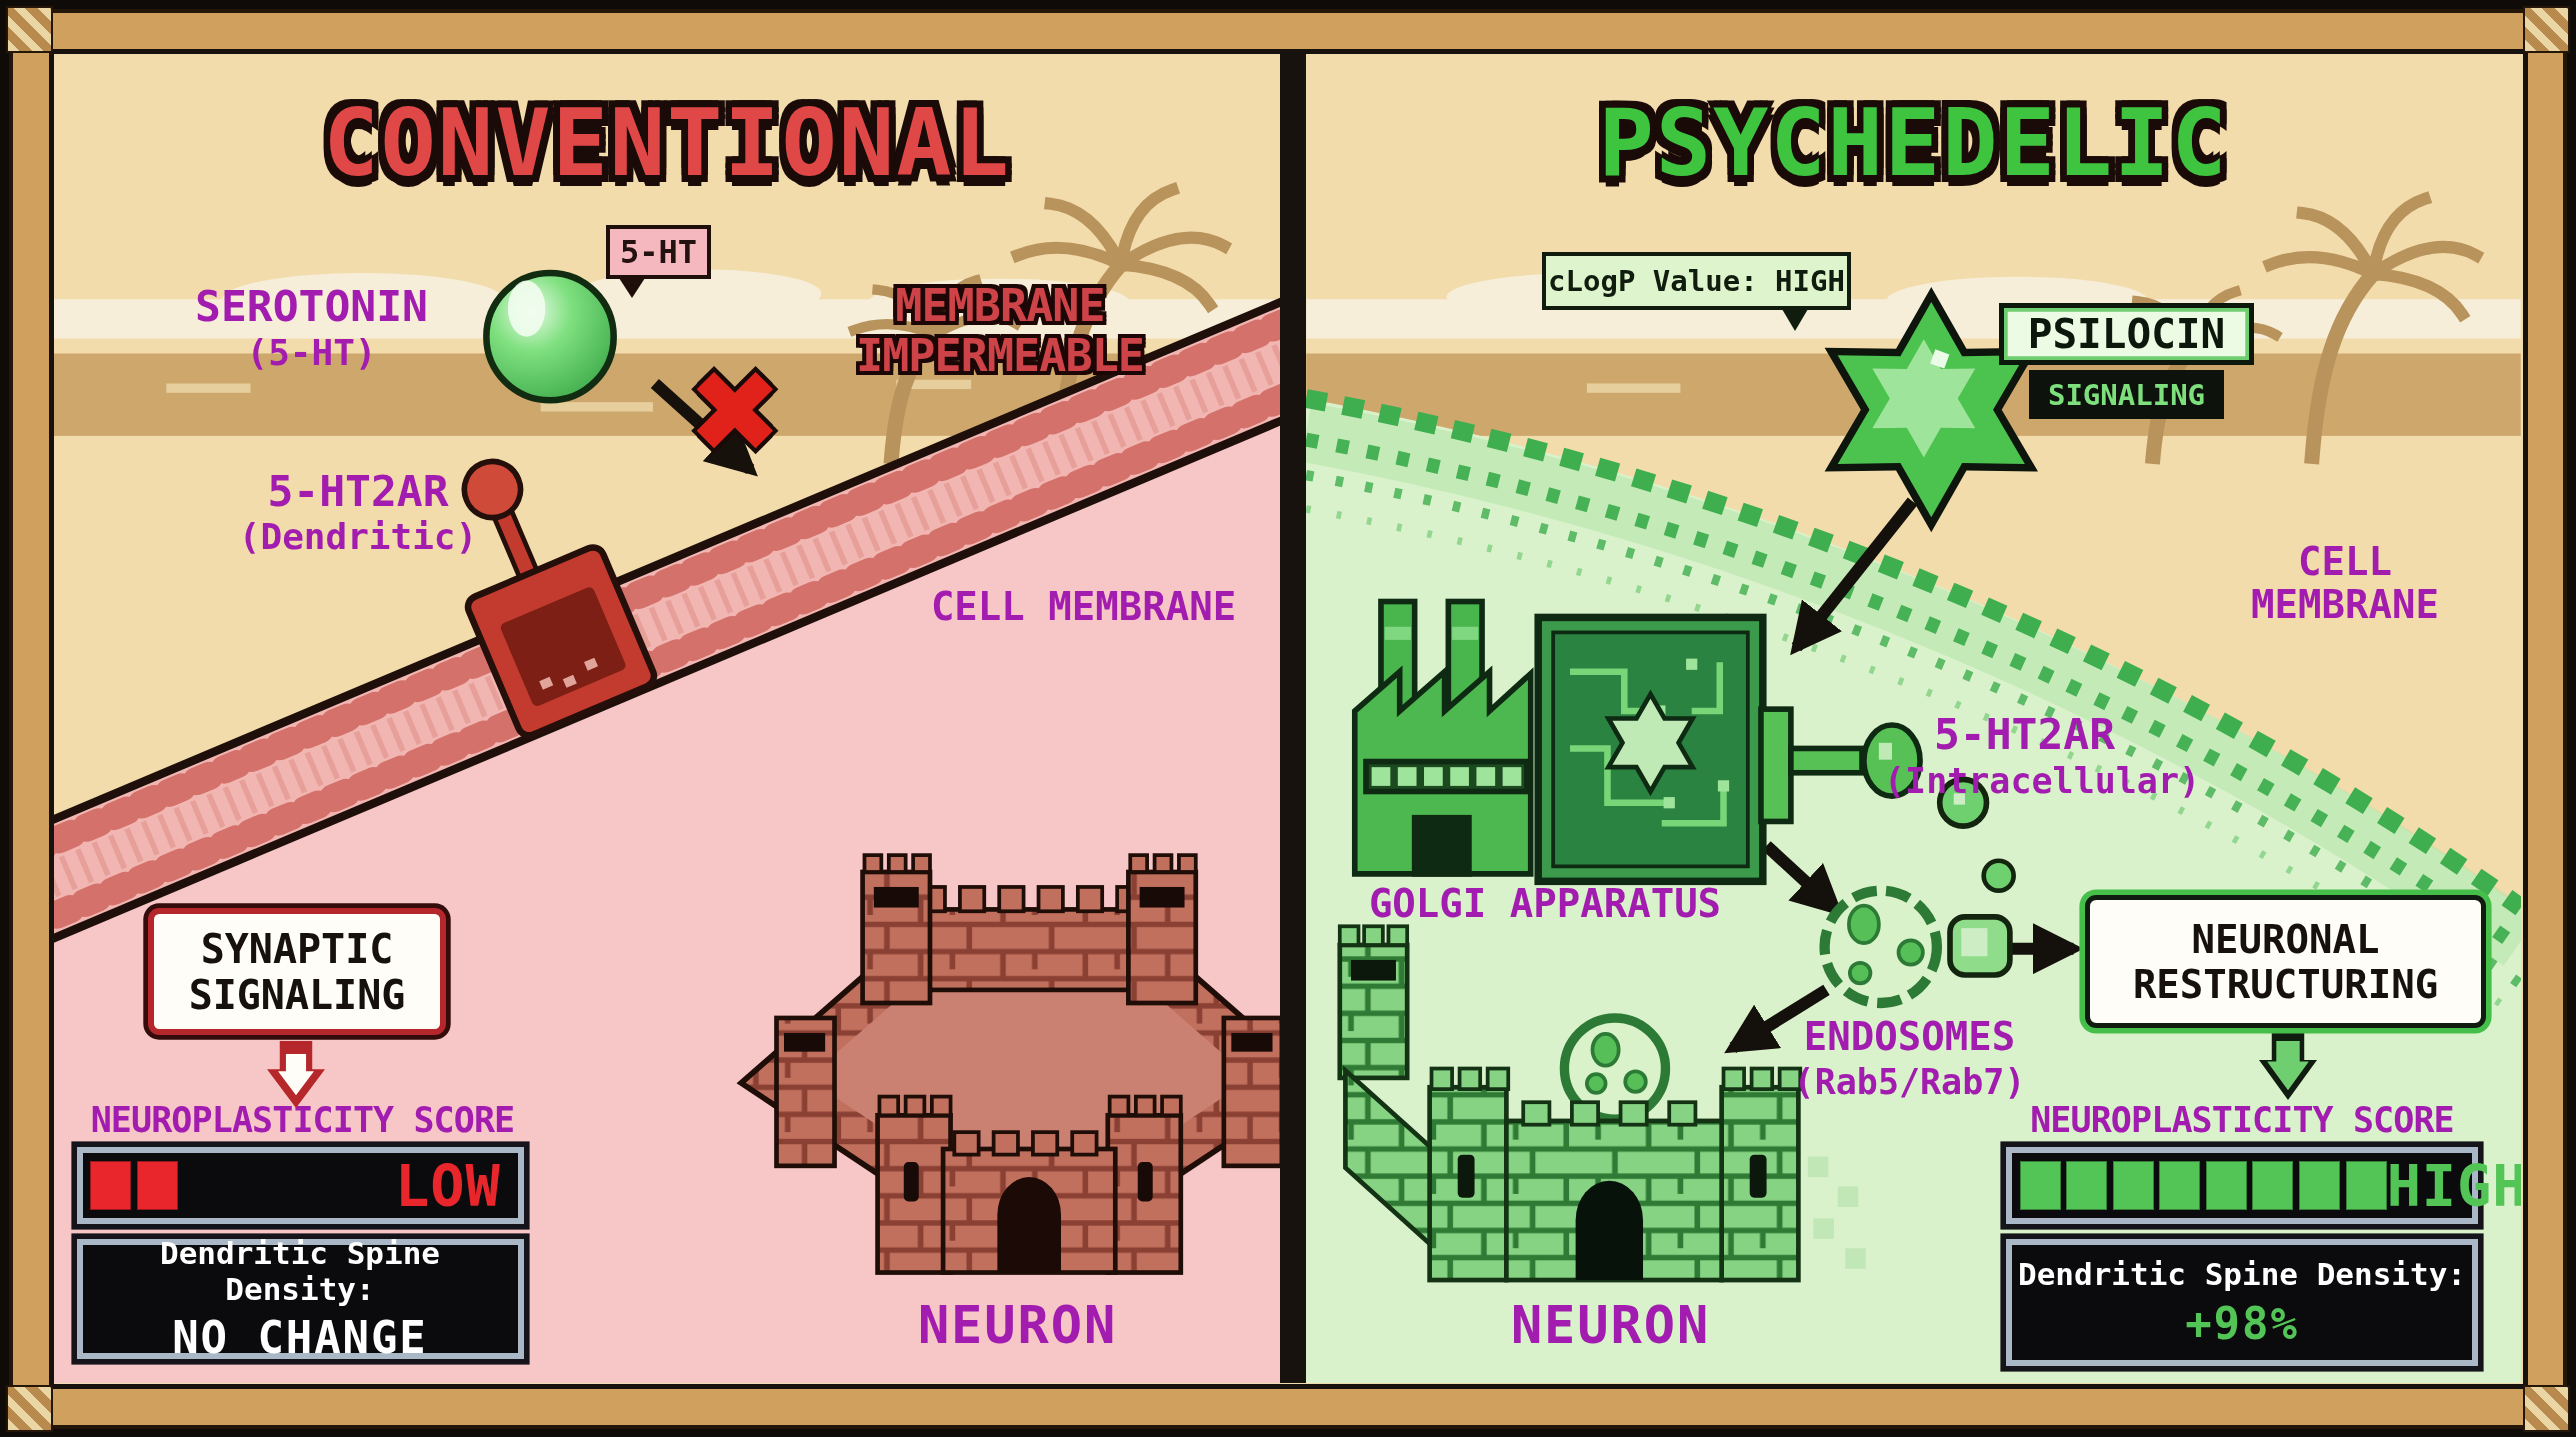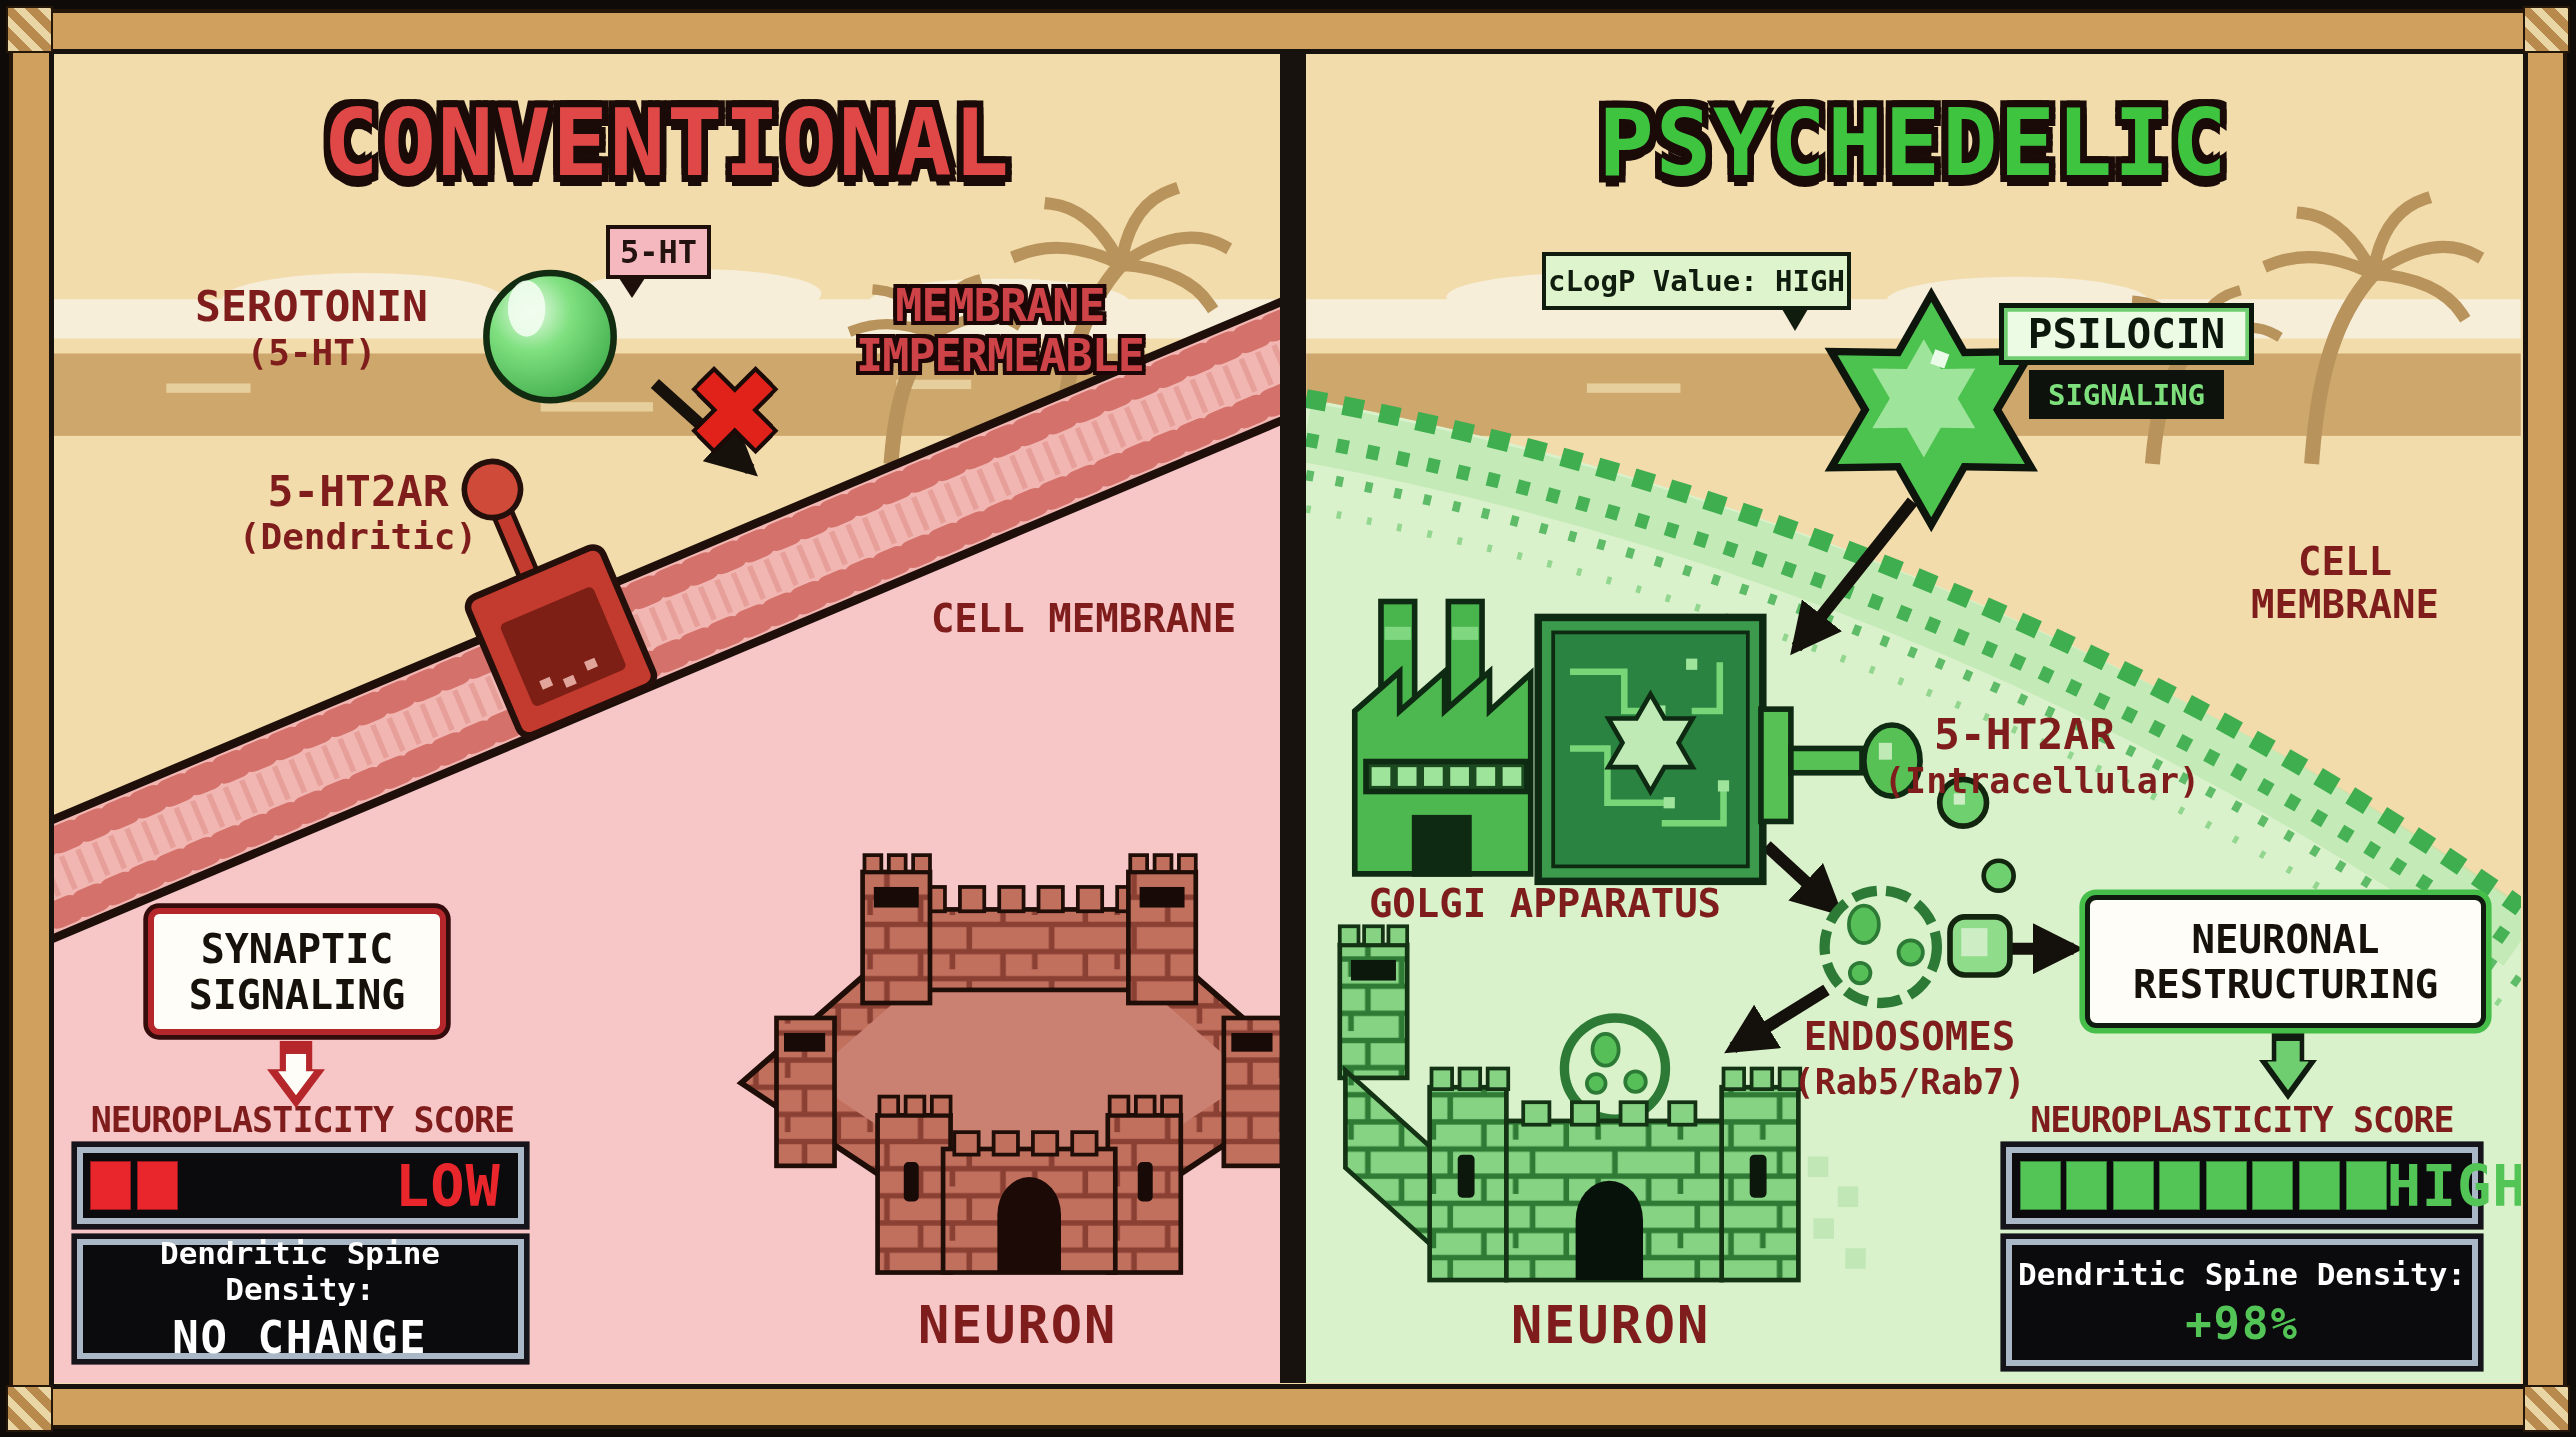--- a/index.html
+++ b/index.html
@@ -9,21 +9,21 @@
   .corner{position:absolute;width:43px;height:43px;
           background:repeating-linear-gradient(45deg,#e9d6a4 0 8.4px,#b98a4e 8.4px 17px);
           border:2.8px solid #241709;z-index:40;}
   .content{position:absolute;left:49px;top:49px;width:2479px;height:1340px;
            border:5.6px solid #17120d;box-sizing:border-box;background:#f2dcab;z-index:5;}
   .panel{position:absolute;top:0;height:1329px;overflow:hidden;}
   .panel-left{left:0;width:1226px;background:#f3dcab;}
   .panel-right{left:1252px;width:1215px;background:#f2dcab;}
   .divider{position:absolute;left:1226px;top:0;width:26px;height:1329px;background:#17120d;z-index:30;}
   svg.layer{position:absolute;left:0;top:0;z-index:1;}
-  .lbl{position:absolute;z-index:10;color:#7f1d1d;font-weight:bold;text-align:center;line-height:1.1;}
+  .lbl{position:absolute;z-index:10;color:#a21caf;font-weight:bold;text-align:center;line-height:1.1;}
 
   .pixel-title{position:absolute;left:0;right:0;text-align:center;z-index:12;
     font-weight:bold;font-size:92px;letter-spacing:1.9px;
     text-shadow:-6.6px 0 #1a0b08,6.6px 0 #1a0b08,0 -6.6px #1a0b08,0 6.6px #1a0b08,
       -6.6px -6.6px #1a0b08,6.6px -6.6px #1a0b08,-6.6px 6.6px #1a0b08,6.6px 6.6px #1a0b08,0 11.2px #1a0b08;}
   .title-red{color:#e04848;}
   .title-green{color:#3ec43e;}
 
   .outline-red{color:#cd4348;
     text-shadow:-3.7px 0 #1d0706,3.7px 0 #1d0706,0 -3.7px #1d0706,0 3.7px #1d0706,
@@ -204,21 +204,21 @@
       <div class="lbl" style="left:103px;top:279px;width:309px;font-size:36px;font-weight:bold;">(5-HT)</div>
       <div class="bubble bubble-5ht" style="left:552px;top:171px;width:105px;height:54px;">5-HT</div>
       <div class="tail" style="left:565px;top:224px;border-left:13px solid transparent;border-right:13px solid transparent;border-top:20.6px solid #1e0f0b;"></div>
       <div class="x-mark" style="left:638px;top:281px;">✖</div>
       <div class="lbl outline-red" style="left:768px;top:227px;width:356px;font-size:45px;letter-spacing:-0.9px;">
         <div>MEMBRANE</div>
         <div>IMPERMEABLE</div>
       </div>
       <div class="lbl" style="left:159px;top:414px;width:290px;font-size:43px;">5-HT2AR</div>
       <div class="lbl" style="left:159px;top:463px;width:290px;font-size:36px;">(Dendritic)</div>
-      <div class="lbl" style="left:833px;top:544px;width:393px;font-size:39px;">CELL MEMBRANE</div>
+      <div class="lbl" style="left:833px;top:532px;width:393px;font-size:39px;">CELL MEMBRANE</div>
 
       <div class="speech speech-red" style="left:94px;top:854px;width:298px;height:127px;">
         <div>SYNAPTIC</div>
         <div>SIGNALING</div>
       </div>
       <div class="tailwrap" style="left:213px;top:987px;width:58px;height:67px;">
         <div class="tail-shape" style="background:#b5272b;"></div>
         <div class="tail-shape" style="background:#fffdf8;transform:scale(0.62);"></div>
       </div>
 

